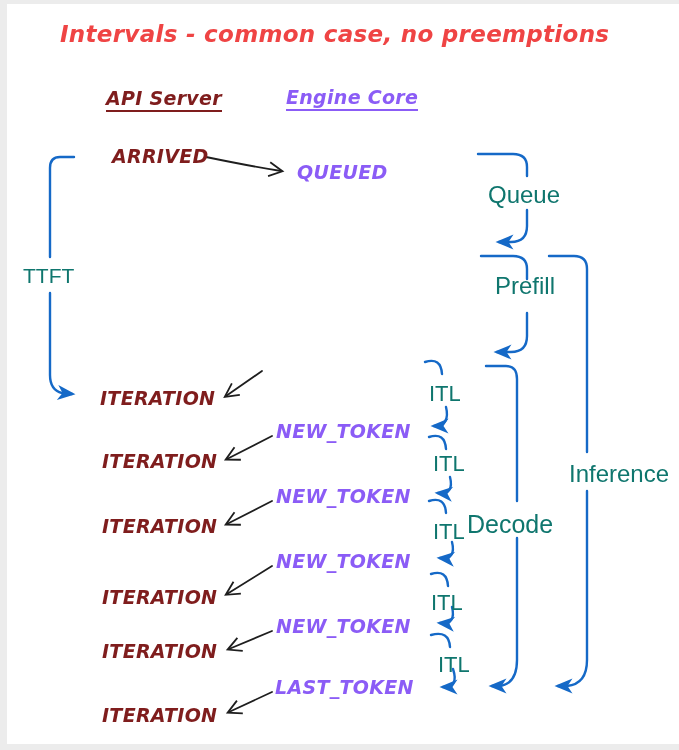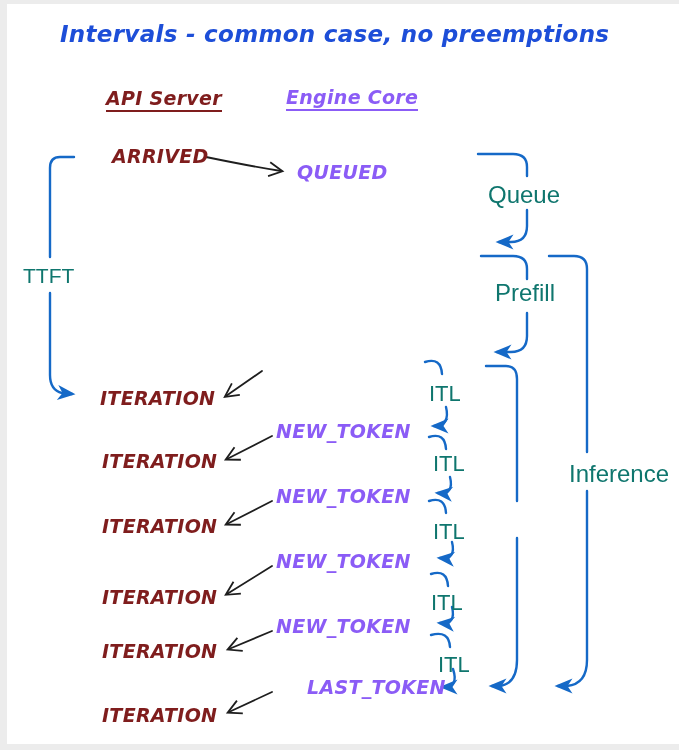--- a/index.html
+++ b/index.html
@@ -3,21 +3,21 @@
 <meta charset="utf-8">
 <style>
   html,body{margin:0;padding:0;background:#ffffff;}
   body{width:679px;height:750px;overflow:hidden;}
   #canvas{position:relative;width:679px;height:750px;background:#ffffff;
           font-family:"Liberation Sans",sans-serif;}
   .edge{position:absolute;background:#ececec;}
   .lbl{position:absolute;white-space:nowrap;line-height:1.1;}
   .hand{font-family:"DejaVu Sans",sans-serif;font-style:italic;font-weight:600;
         letter-spacing:0.3px;font-size:19px;}
-  .title{font-size:23px;font-weight:700;color:#1d4ed8;text-align:center;}
+  .title{font-size:23px;font-weight:700;color:#ef4444;text-align:center;}
   .orange{color:#7f1d1d;}
   .red{color:#8b5cf6;}
   .blue{color:#0f766e;font-family:"Liberation Sans",sans-serif;font-style:normal;font-weight:400;}
   .colhead{padding-bottom:1px;border-bottom:2px solid currentColor;}
   svg{position:absolute;left:0;top:0;}
 </style>
 </head>
 <body>
 
 <div id="canvas">
@@ -74,25 +74,26 @@
   <div class="lbl hand orange" style="left:102px;top:516px;">ITERATION</div>
   <div class="lbl hand orange" style="left:102px;top:587px;">ITERATION</div>
   <div class="lbl hand orange" style="left:102px;top:641px;">ITERATION</div>
   <div class="lbl hand orange" style="left:102px;top:705px;">ITERATION</div>
 
   <div class="lbl hand red" style="left:297px;top:162px;">QUEUED</div>
   <div class="lbl hand red" style="left:276px;top:421px;">NEW_TOKEN</div>
   <div class="lbl hand red" style="left:276px;top:486px;">NEW_TOKEN</div>
   <div class="lbl hand red" style="left:276px;top:551px;">NEW_TOKEN</div>
   <div class="lbl hand red" style="left:276px;top:616px;">NEW_TOKEN</div>
-  <div class="lbl hand red" style="left:275px;top:677px;margin-left:32px;">LAST_TOKEN</div>
+  <div class="lbl hand red" style="left:275px;top:677px;">LAST_TOKEN</div>
 
   <div class="lbl blue" style="left:23px;top:264px;font-size:21px;">TTFT</div>
   <div class="lbl blue" style="left:488px;top:182px;font-size:24px;">Queue</div>
-  <div class="lbl blue" style="left:495px;top:280px;font-size:24px;">Prefill</div>
+  <div class="lbl blue" style="left:495px;top:273px;font-size:24px;">Prefill</div>
+  <div class="lbl blue" style="left:467px;top:511px;font-size:25px;">Decode</div>
   <div class="lbl blue" style="left:529px;top:461px;font-size:24px;margin-left:40px;">Inference</div>
 
   <div class="lbl blue" style="left:429px;top:382px;font-size:22px;">ITL</div>
   <div class="lbl blue" style="left:433px;top:452px;font-size:22px;">ITL</div>
   <div class="lbl blue" style="left:433px;top:520px;font-size:22px;">ITL</div>
   <div class="lbl blue" style="left:431px;top:591px;font-size:22px;">ITL</div>
   <div class="lbl blue" style="left:438px;top:653px;font-size:22px;">ITL</div>
 
   <div class="edge" style="left:0;top:0;width:7px;height:750px;"></div>
   <div class="edge" style="left:0;top:0;width:679px;height:4px;"></div>

